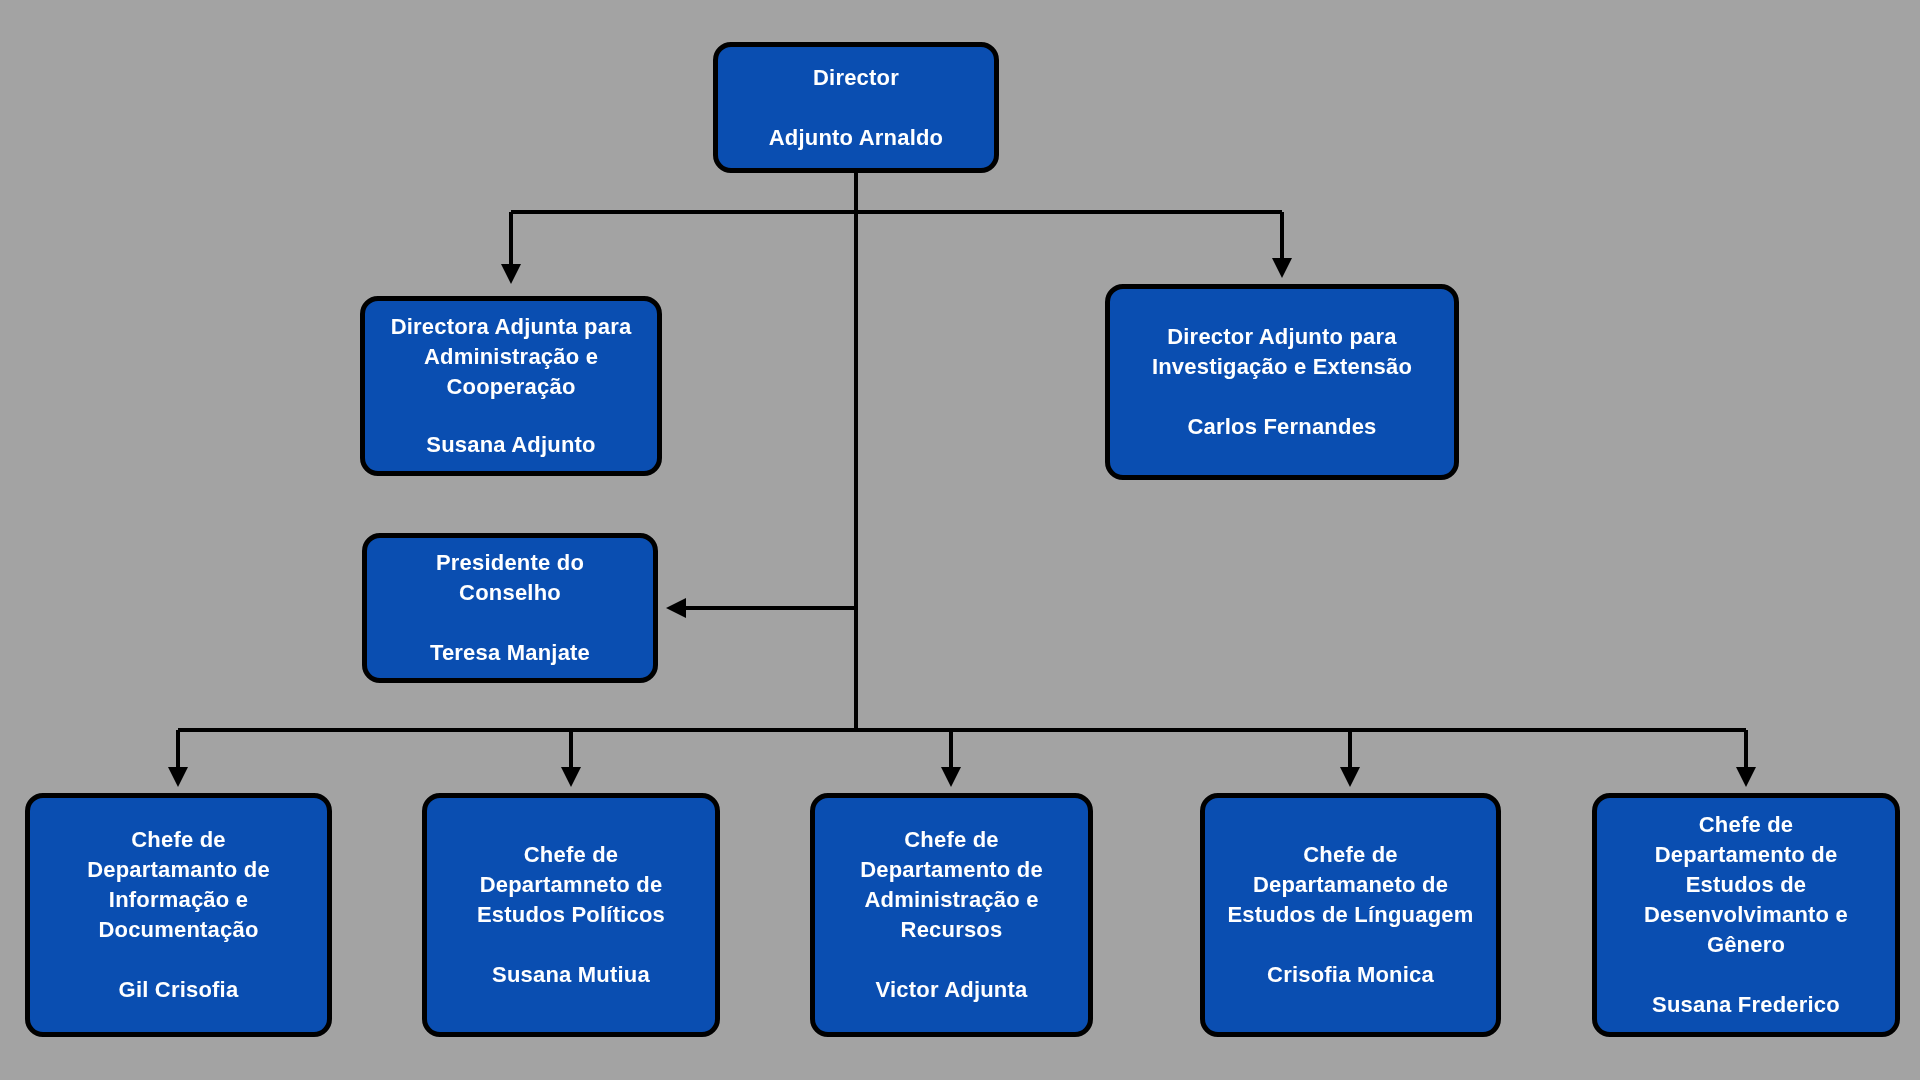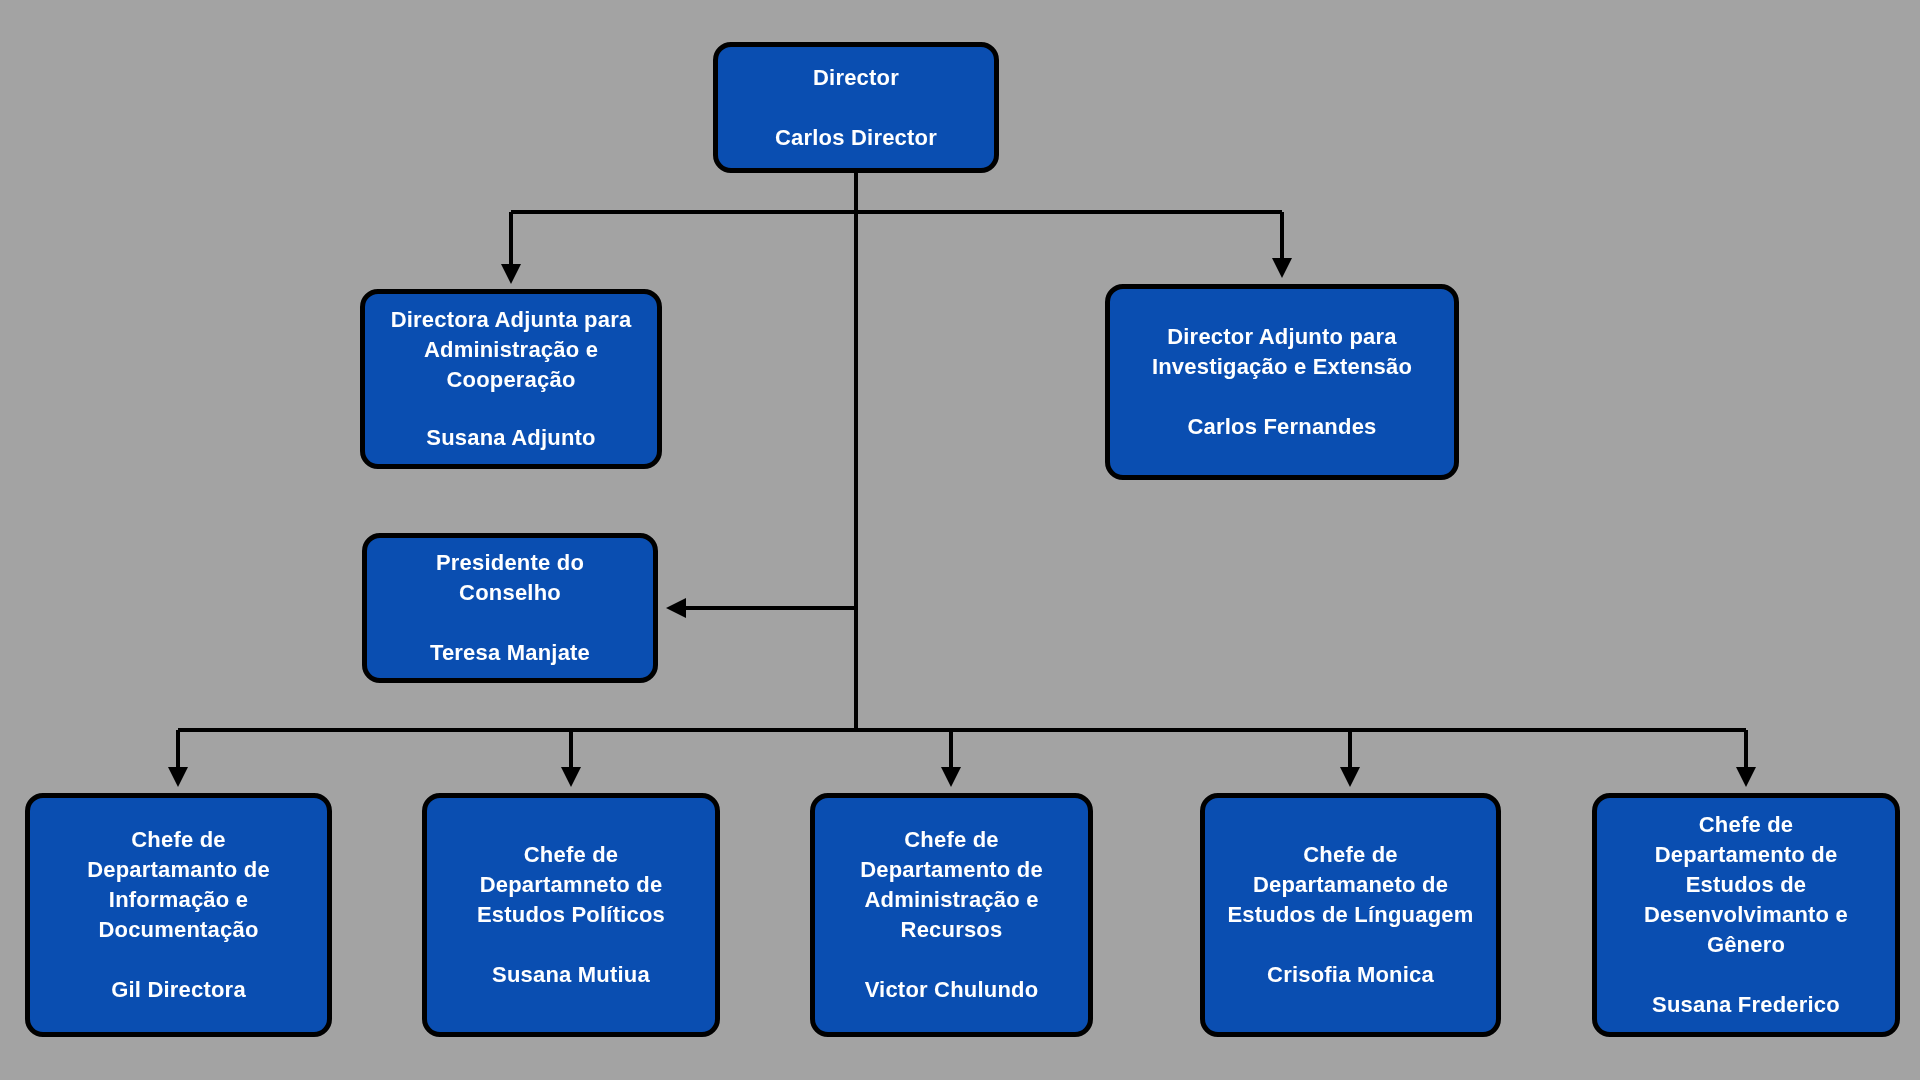--- a/index.html
+++ b/index.html
@@ -39,21 +39,21 @@
   }
   .node-title, .node-person {
     font-size: 22px;
     line-height: 30px;
     font-weight: 700;
     white-space: pre-line;
     letter-spacing: 0.2px;
   }
   
   #node-director    { left: 713px;  top: 42px;  width: 286px; height: 131px; }
-  #node-adjunta     { left: 360px;  top: 289px; width: 302px; height: 180px; gap: 28px; }
+  #node-adjunta     { left: 360px;  top: 296px; width: 302px; height: 180px; gap: 28px; }
   #node-adjunto     { left: 1105px; top: 284px; width: 354px; height: 196px; }
   #node-presidente  { left: 362px;  top: 533px; width: 296px; height: 150px; }
   #node-dept-informacao { left: 25px;   top: 793px; width: 307px; height: 244px; }
   #node-dept-politicos  { left: 422px;  top: 793px; width: 298px; height: 244px; }
   #node-dept-admin      { left: 810px;  top: 793px; width: 283px; height: 244px; }
   #node-dept-linguagem  { left: 1200px; top: 793px; width: 301px; height: 244px; }
   #node-dept-genero     { left: 1592px; top: 793px; width: 308px; height: 244px; }
 </style>
 </head>
 <body>
@@ -80,21 +80,21 @@
 
     <path d="M178 730 L178 783" stroke="#000000" stroke-width="4" fill="none" marker-end="url(#arrow)"></path>
     <path d="M571 730 L571 783" stroke="#000000" stroke-width="4" fill="none" marker-end="url(#arrow)"></path>
     <path d="M951 730 L951 783" stroke="#000000" stroke-width="4" fill="none" marker-end="url(#arrow)"></path>
     <path d="M1350 730 L1350 783" stroke="#000000" stroke-width="4" fill="none" marker-end="url(#arrow)"></path>
     <path d="M1746 730 L1746 783" stroke="#000000" stroke-width="4" fill="none" marker-end="url(#arrow)"></path>
   </svg>
 
   <div class="node" id="node-director">
     <div class="node-title">Director</div>
-    <div class="node-person">Carlos Director</div>
+    <div class="node-person">Adjunto Arnaldo</div>
   </div>
 
   <div class="node" id="node-adjunta">
     <div class="node-title">Directora Adjunta para
 Administração e
 Cooperação</div>
     <div class="node-person">Susana Adjunto</div>
   </div>
 
   <div class="node" id="node-presidente">
@@ -107,36 +107,36 @@
     <div class="node-title">Director Adjunto para
 Investigação e Extensão</div>
     <div class="node-person">Carlos Fernandes</div>
   </div>
 
   <div class="node" id="node-dept-informacao">
     <div class="node-title">Chefe de
 Departamanto de
 Informação e
 Documentação</div>
-    <div class="node-person">Gil Directora</div>
+    <div class="node-person">Gil Crisofia</div>
   </div>
 
   <div class="node" id="node-dept-politicos">
     <div class="node-title">Chefe de
 Departamneto de
 Estudos Políticos</div>
     <div class="node-person">Susana Mutiua</div>
   </div>
 
   <div class="node" id="node-dept-admin">
     <div class="node-title">Chefe de
 Departamento de
 Administração e
 Recursos</div>
-    <div class="node-person">Victor Chulundo</div>
+    <div class="node-person">Victor Adjunta</div>
   </div>
 
   <div class="node" id="node-dept-linguagem">
     <div class="node-title">Chefe de
 Departamaneto de
 Estudos de Línguagem</div>
     <div class="node-person">Crisofia Monica</div>
   </div>
 
   <div class="node" id="node-dept-genero">

